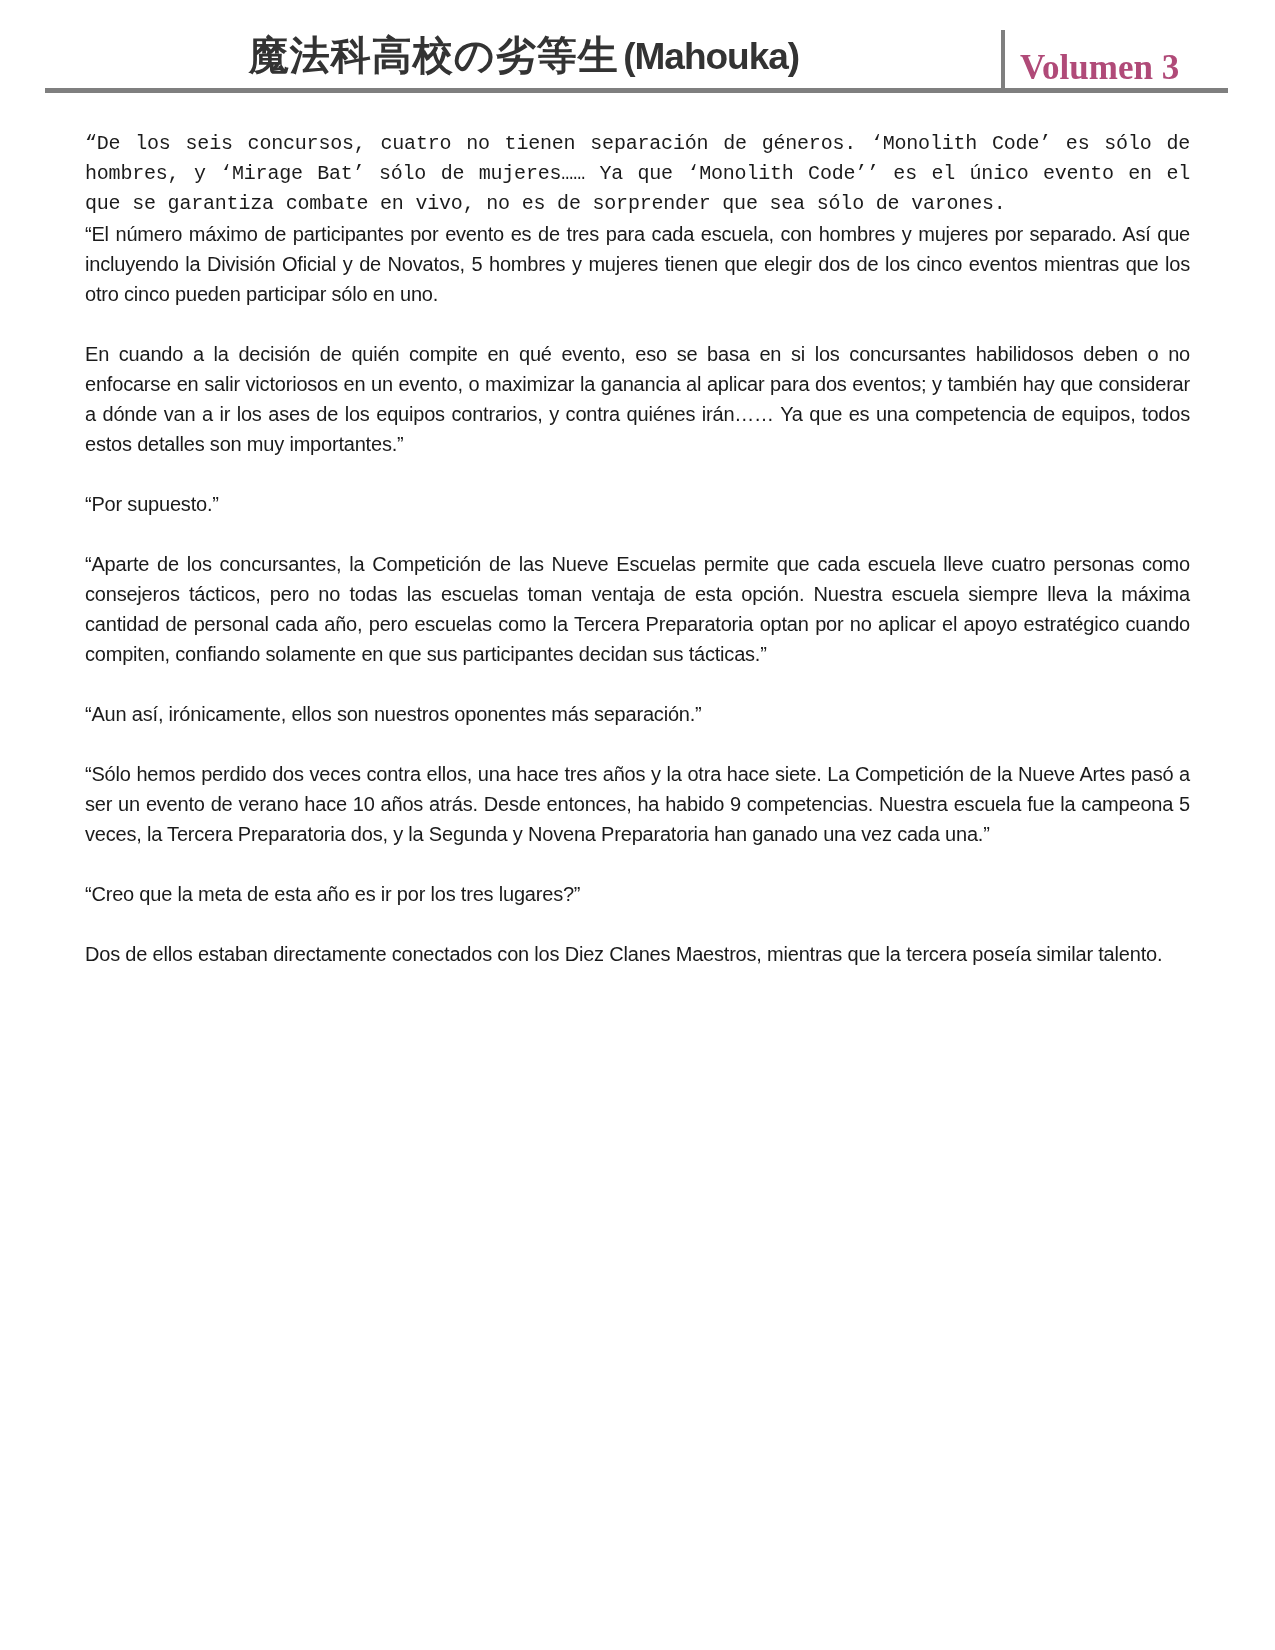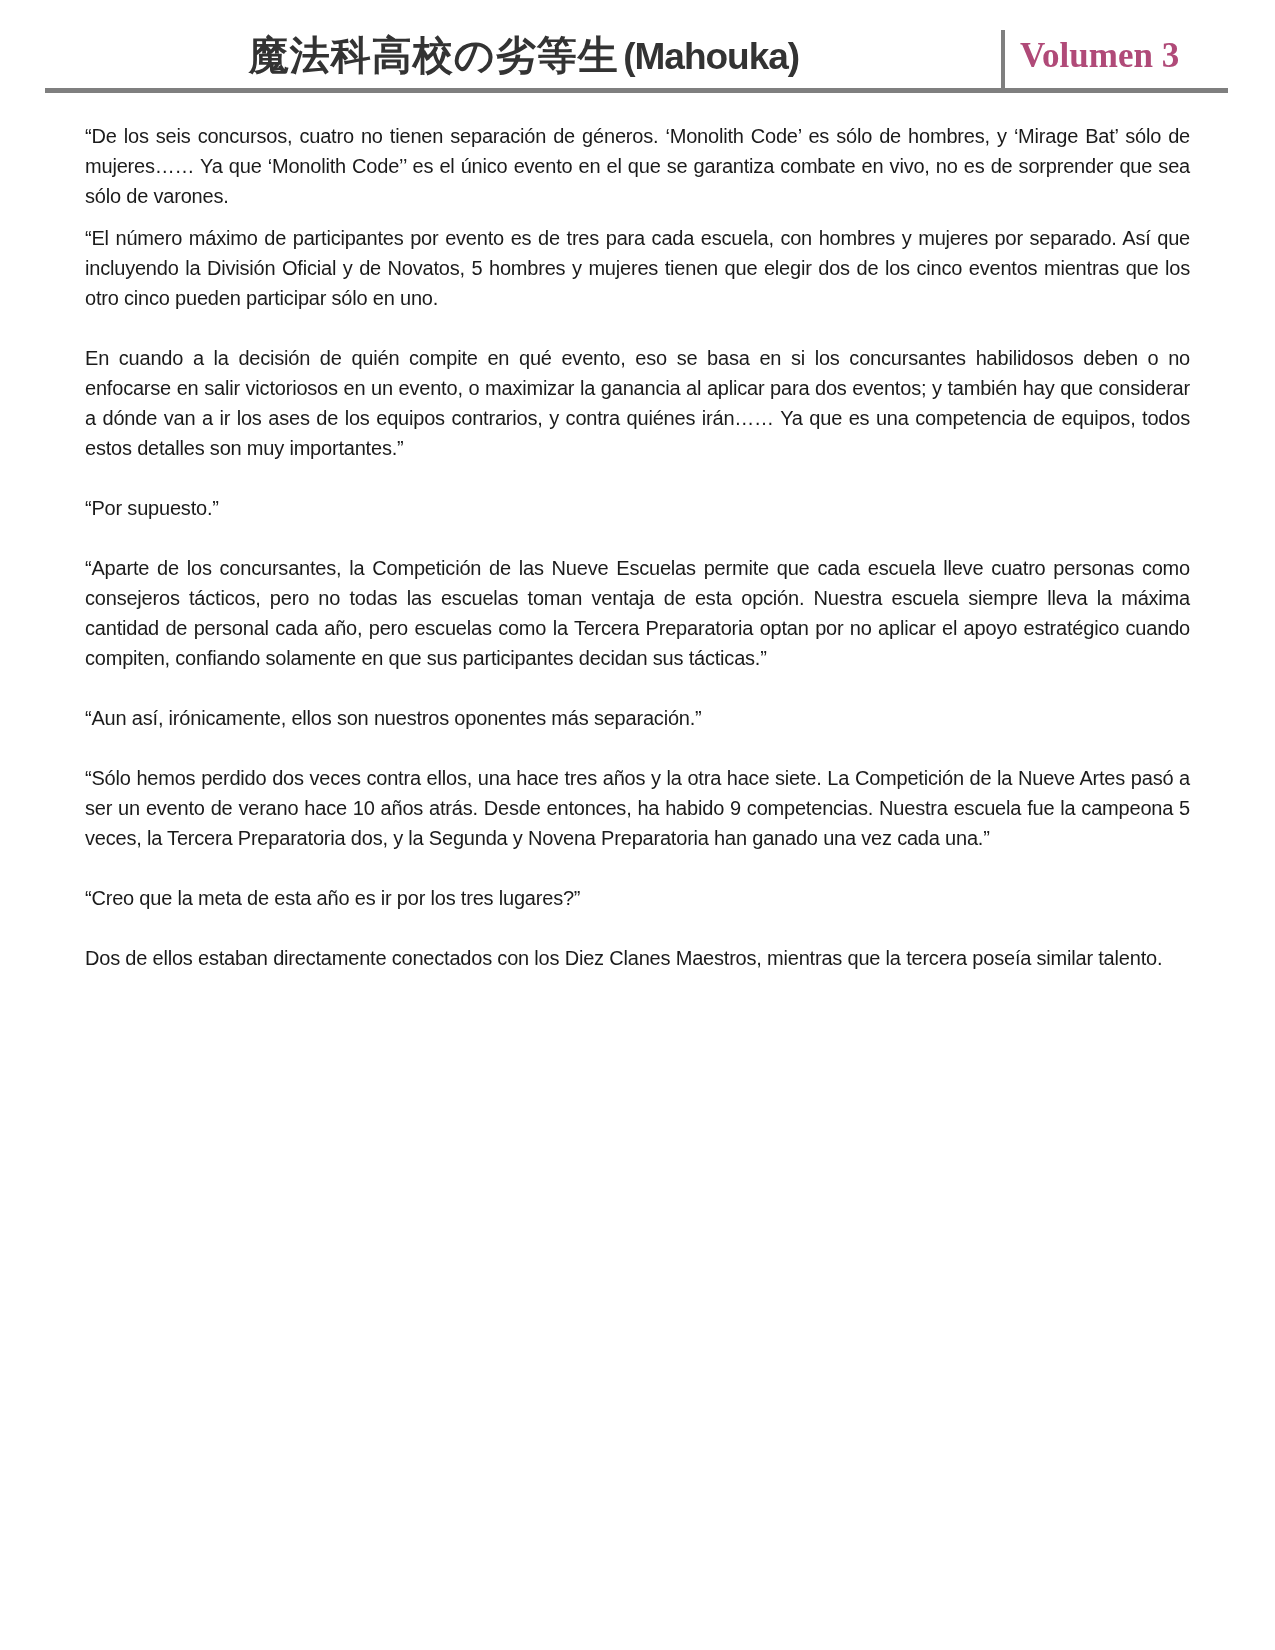--- a/index.html
+++ b/index.html
@@ -44,41 +44,41 @@
     position: absolute;
     left: 45px;
     top: 88px;
     width: 1183px;
     height: 5px;
     background: #7f7f7f;
   }
   .volume-label {
     position: absolute;
     left: 1020px;
-    top: 36px;
+    top: 48px;
     font-family: "Liberation Serif", serif;
     font-weight: bold;
     font-size: 35px;
     color: #b04a78;
     white-space: nowrap;
   }
   main.body-text {
     position: absolute;
     left: 85px;
     top: 113px;
     width: 1105px;
     font-size: 20px;
     line-height: 30px;
     color: #1b1b1b;
     text-align: justify;
     letter-spacing: -0.2px;
   }
   main.body-text p { margin: 30px 0 0 0; }
-  main.body-text p:first-child { margin-top: 8px; }
-  main.body-text p.tight { margin-top: 12px; }
+  main.body-text p:first-child { margin-top: 16px; font-family: Liberation Mono, monospace; }
+  main.body-text p.tight { margin-top: 0; }
   .page-number {
     position: absolute;
     right: 88px;
     top: 1648px;
     font-size: 20px;
     color: #222222;
   }
 </style>
 </head>
 <body>

